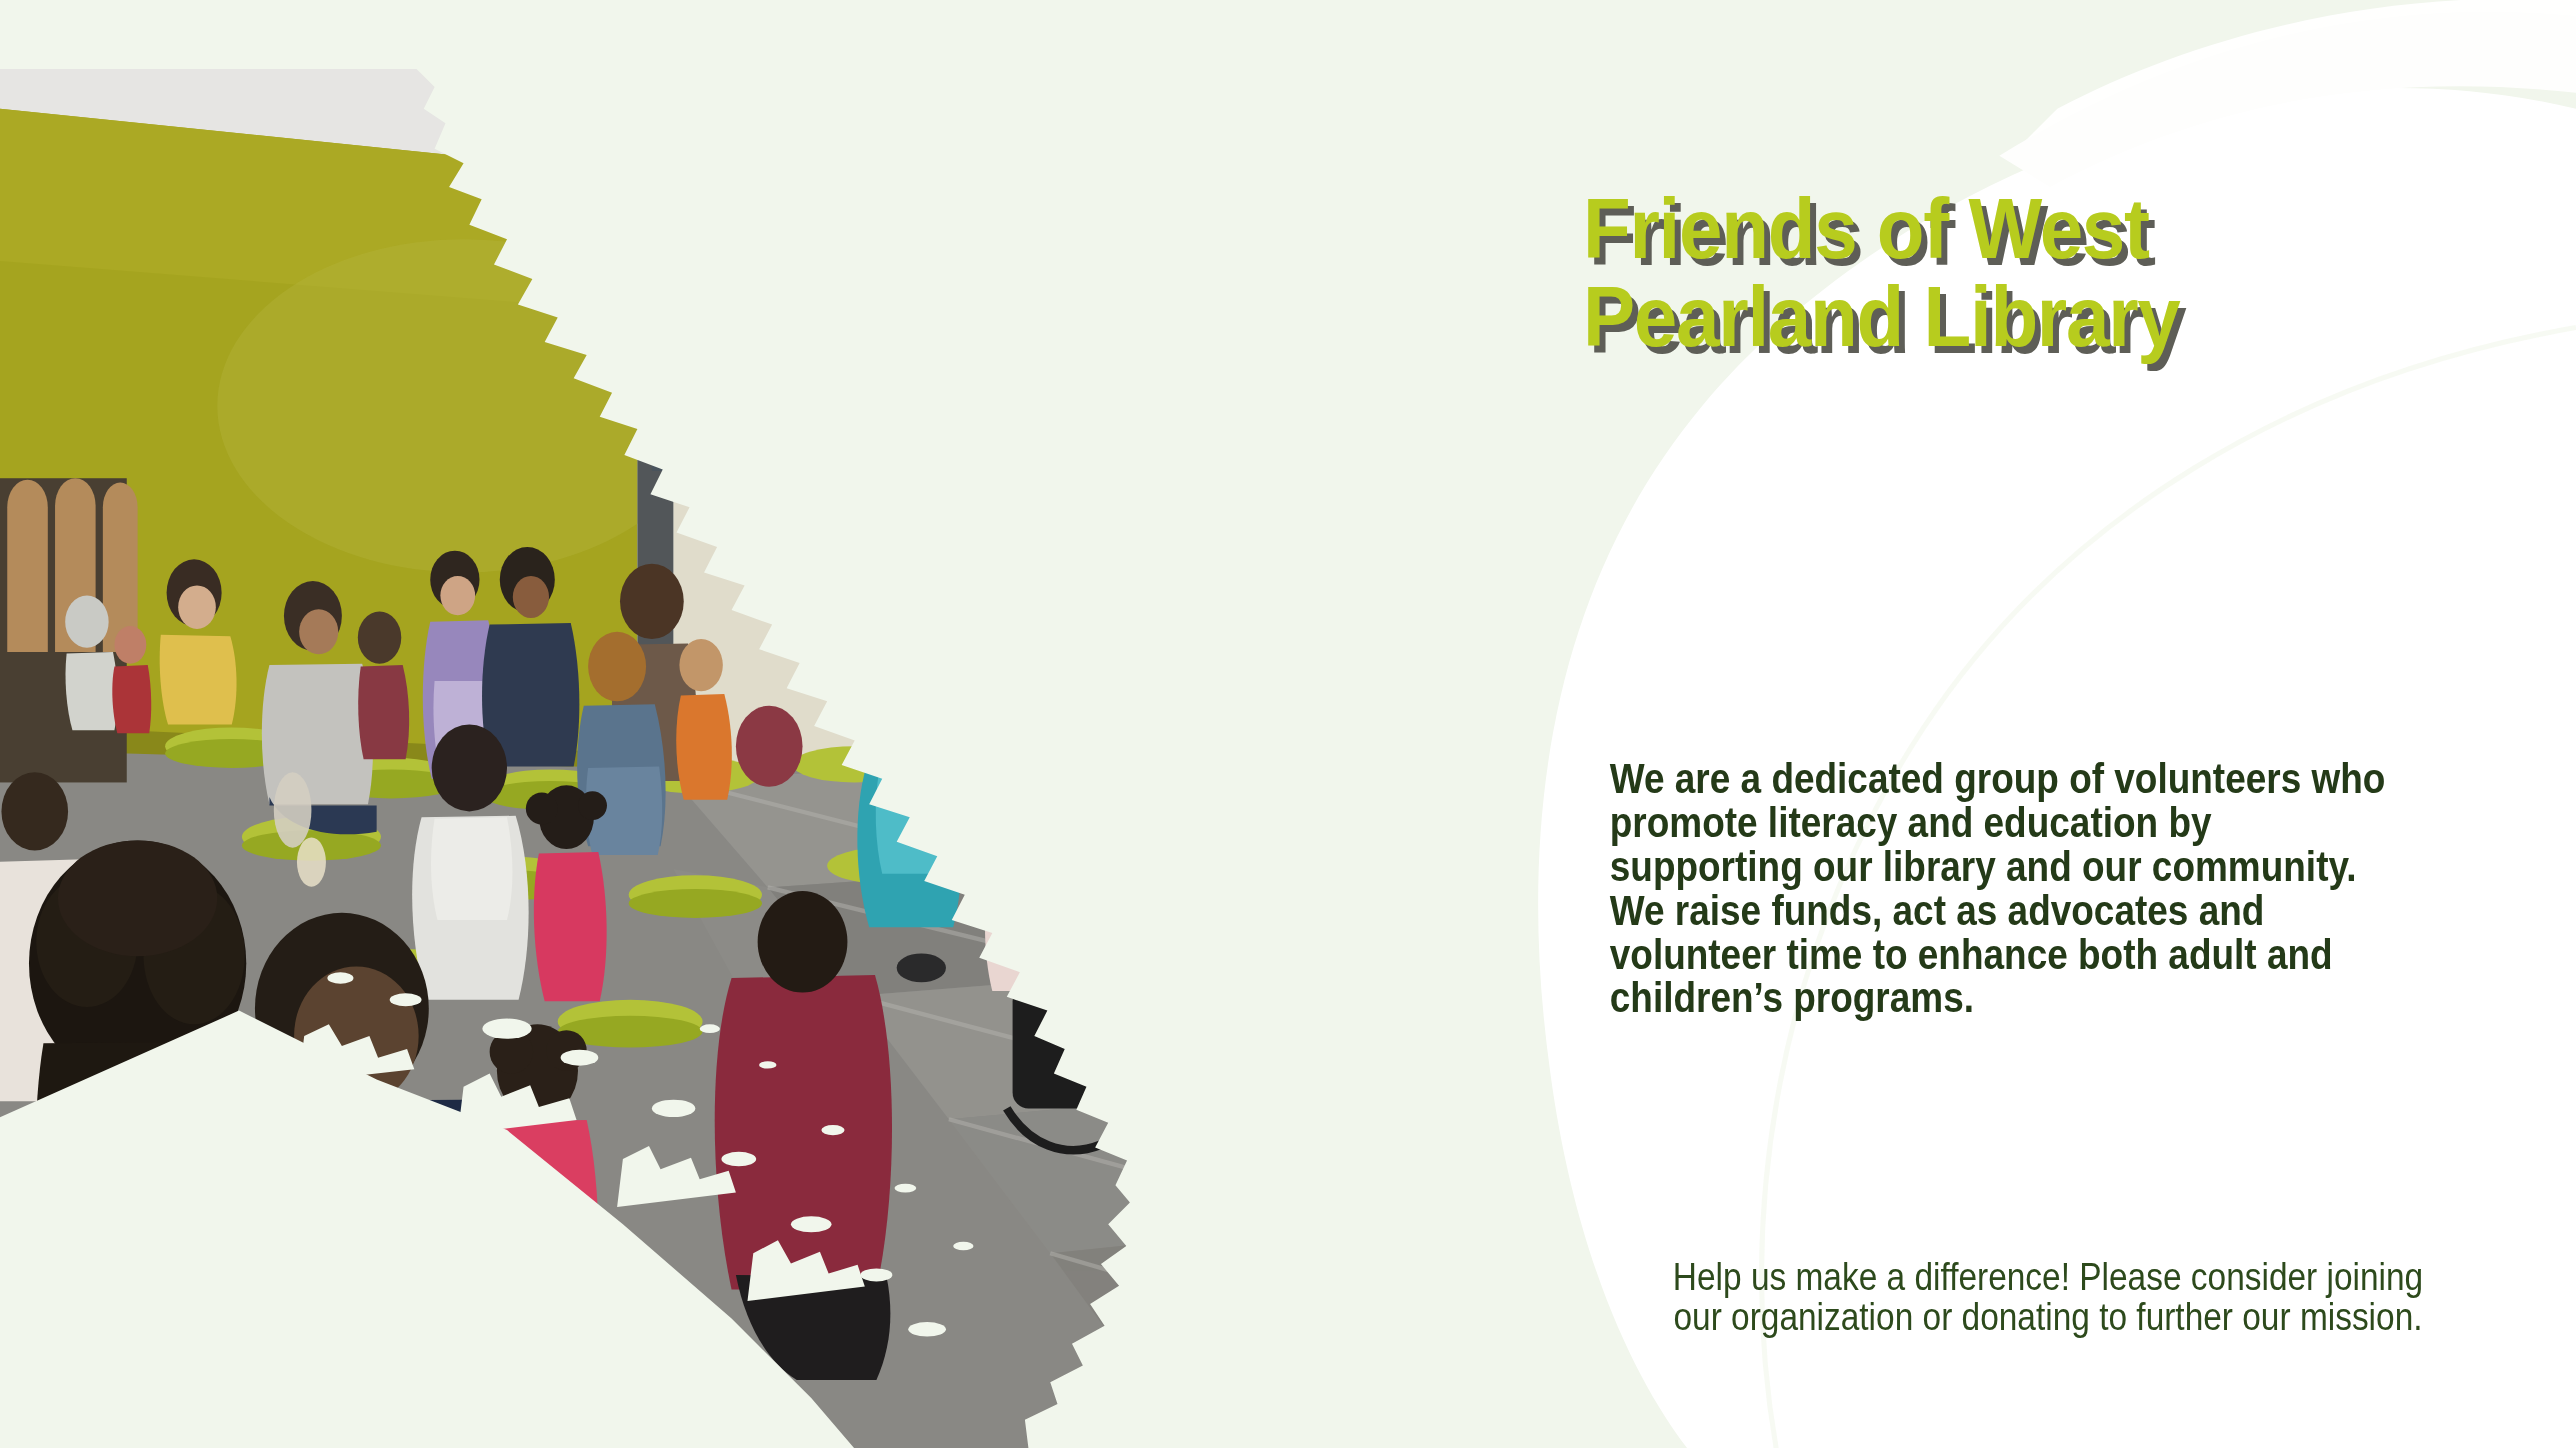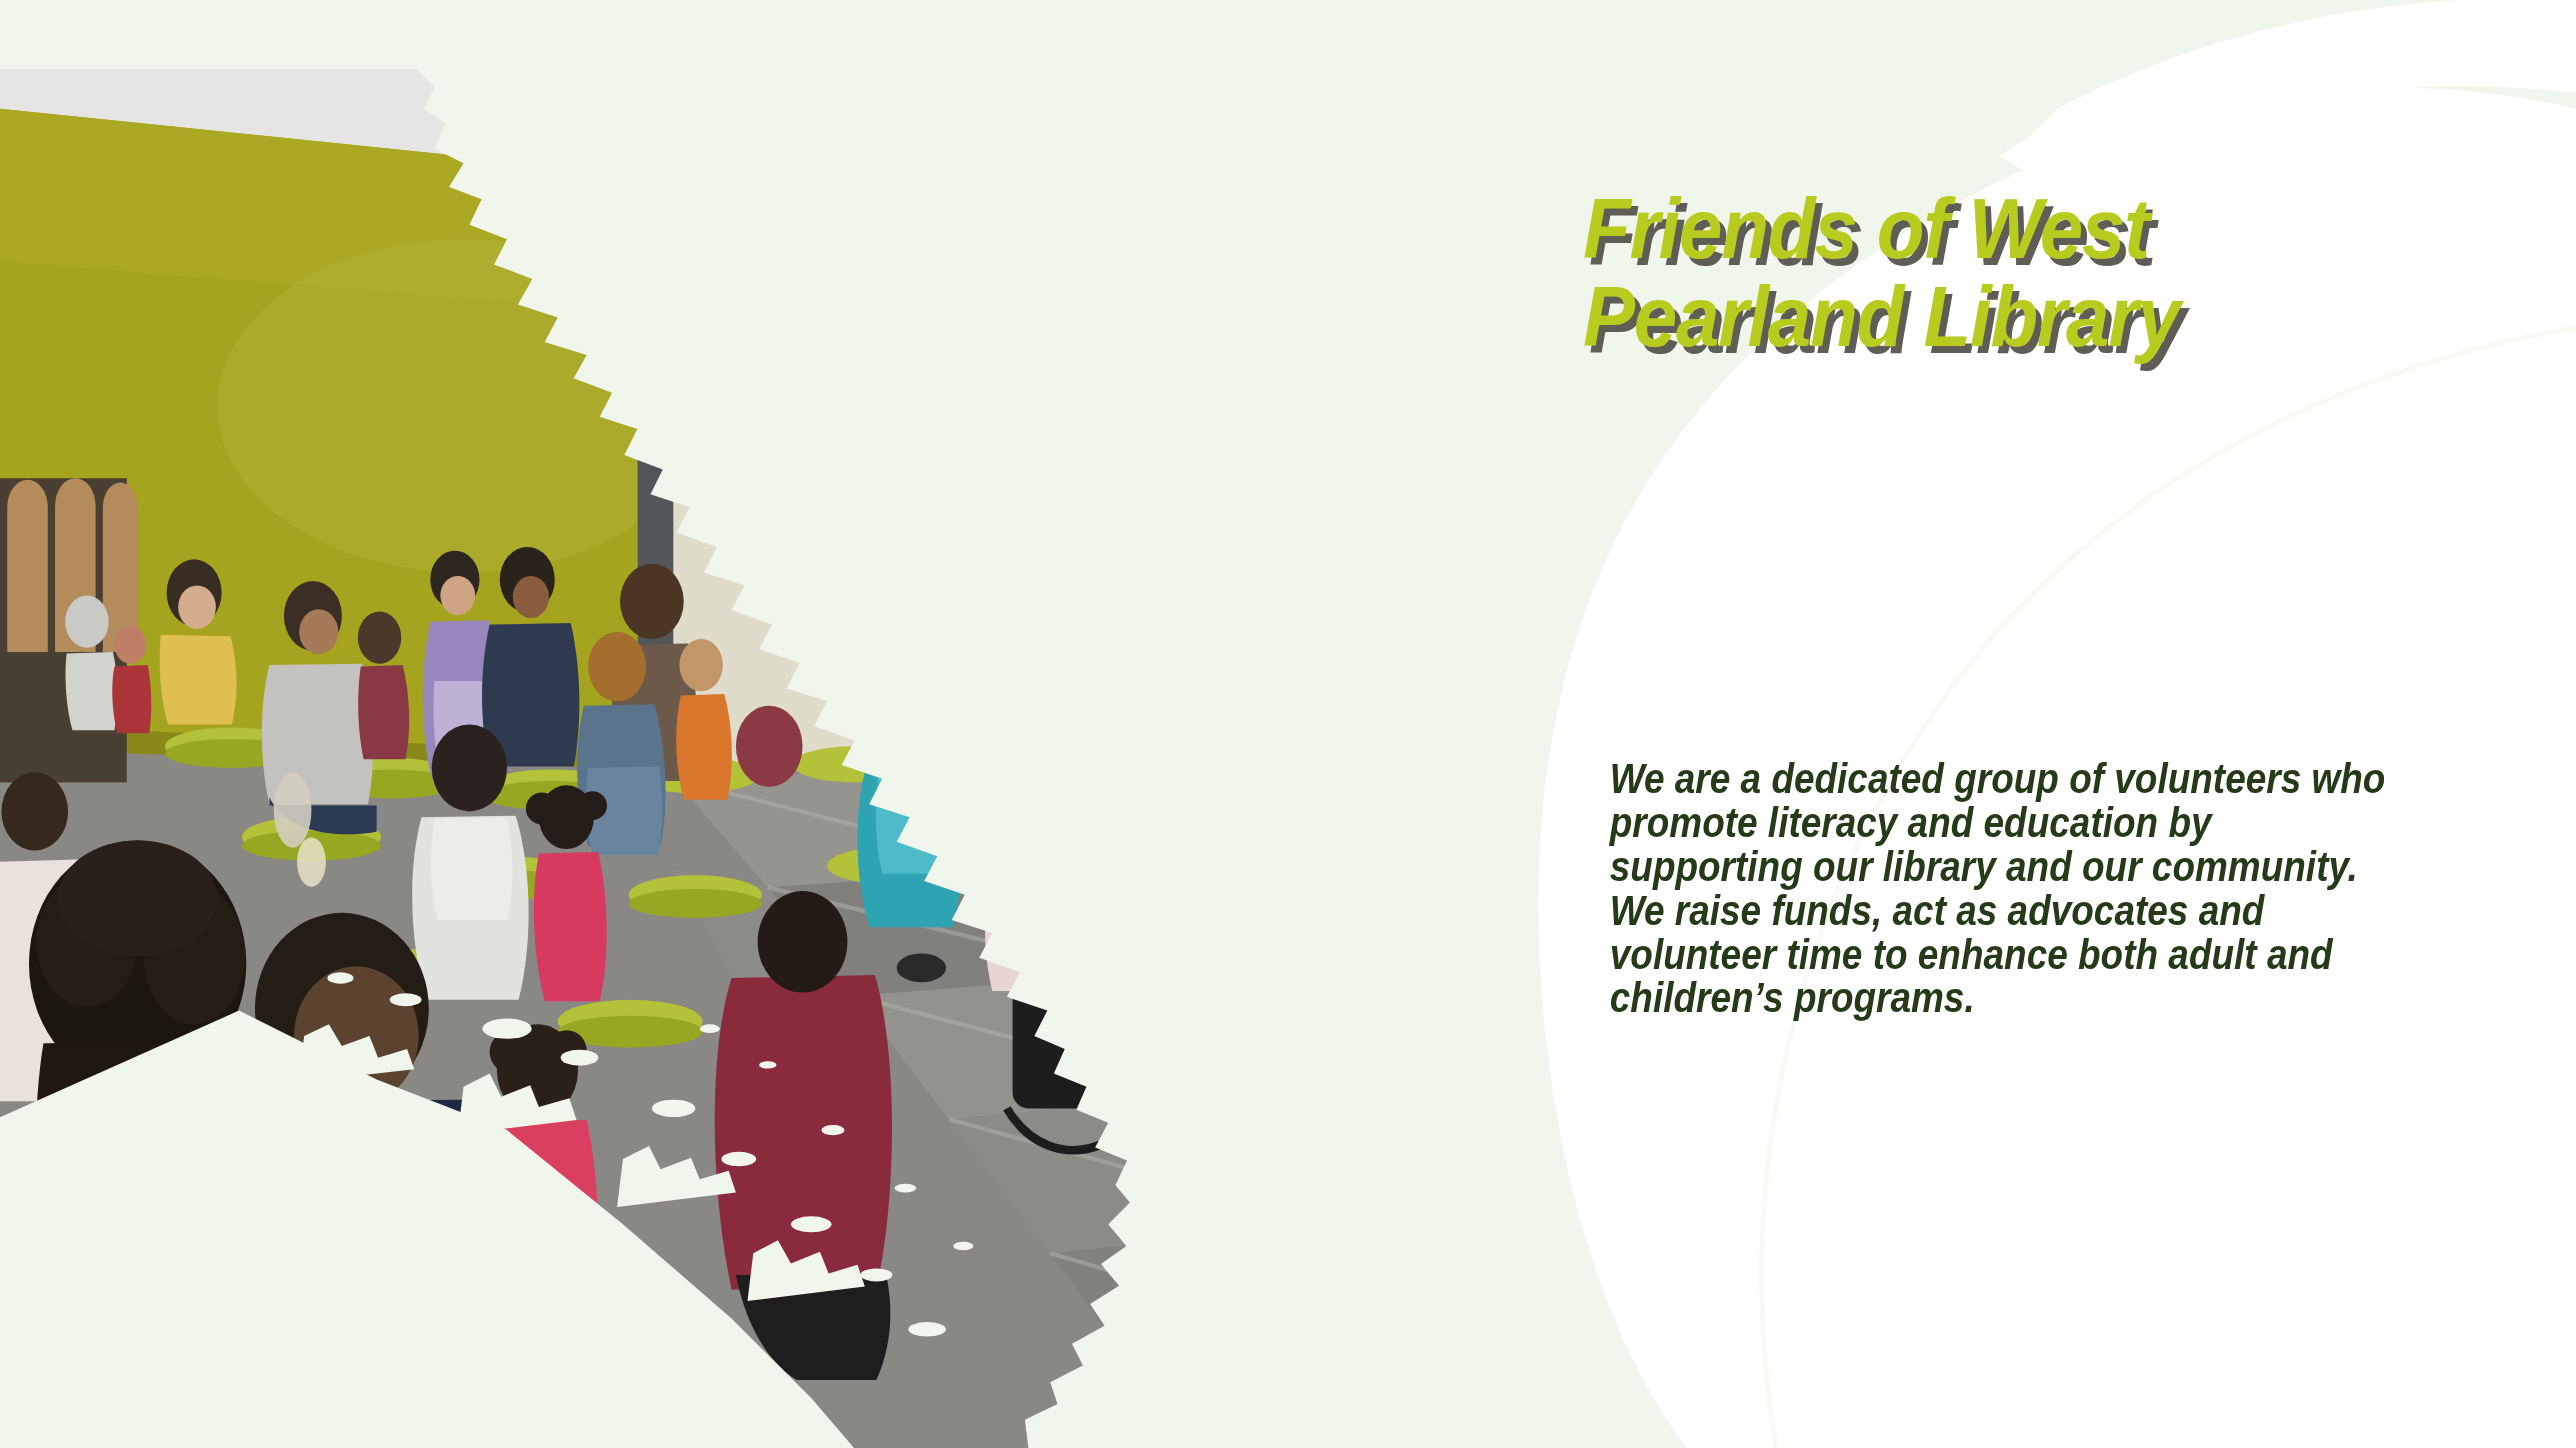--- a/index.html
+++ b/index.html
@@ -20,21 +20,21 @@
   
   #photo-panel{
     position:absolute;left:0;top:0;width:1579px;height:1449px;
     overflow:hidden;
   }
   #photo-panel svg{display:block;width:1579px;height:1449px;}
 
   
   #content-col{
     position:absolute;
-    left:1521px;top:0;width:1055px;height:1032px;font-style:italic;
+    left:1521px;top:0;width:1055px;height:1032px;
   }
 
   #title-block{
     position:absolute;left:62px;top:185px;width:963px;
   }
   .title-line{
     font-family:"Liberation Sans", sans-serif;
     font-weight:bold;
     font-size:85px;
     line-height:1.03;
@@ -485,16 +485,20 @@
 
     <div id="mission-block">
       <div class="mission-line">We are a dedicated group of volunteers who</div>
       <div class="mission-line">promote literacy and education by</div>
       <div class="mission-line">supporting our library and our community.</div>
       <div class="mission-line">We raise funds, act as advocates and</div>
       <div class="mission-line">volunteer time to enhance both adult and</div>
       <div class="mission-line">children’s programs.</div>
     </div>
 
+    <div id="cta-block">
+      <div class="cta-line">Help us make a difference! Please consider joining</div>
+      <div class="cta-line">our organization or donating to further our mission.</div>
+    </div>
 
   </div>
 </div>
 
 
 </body></html>

